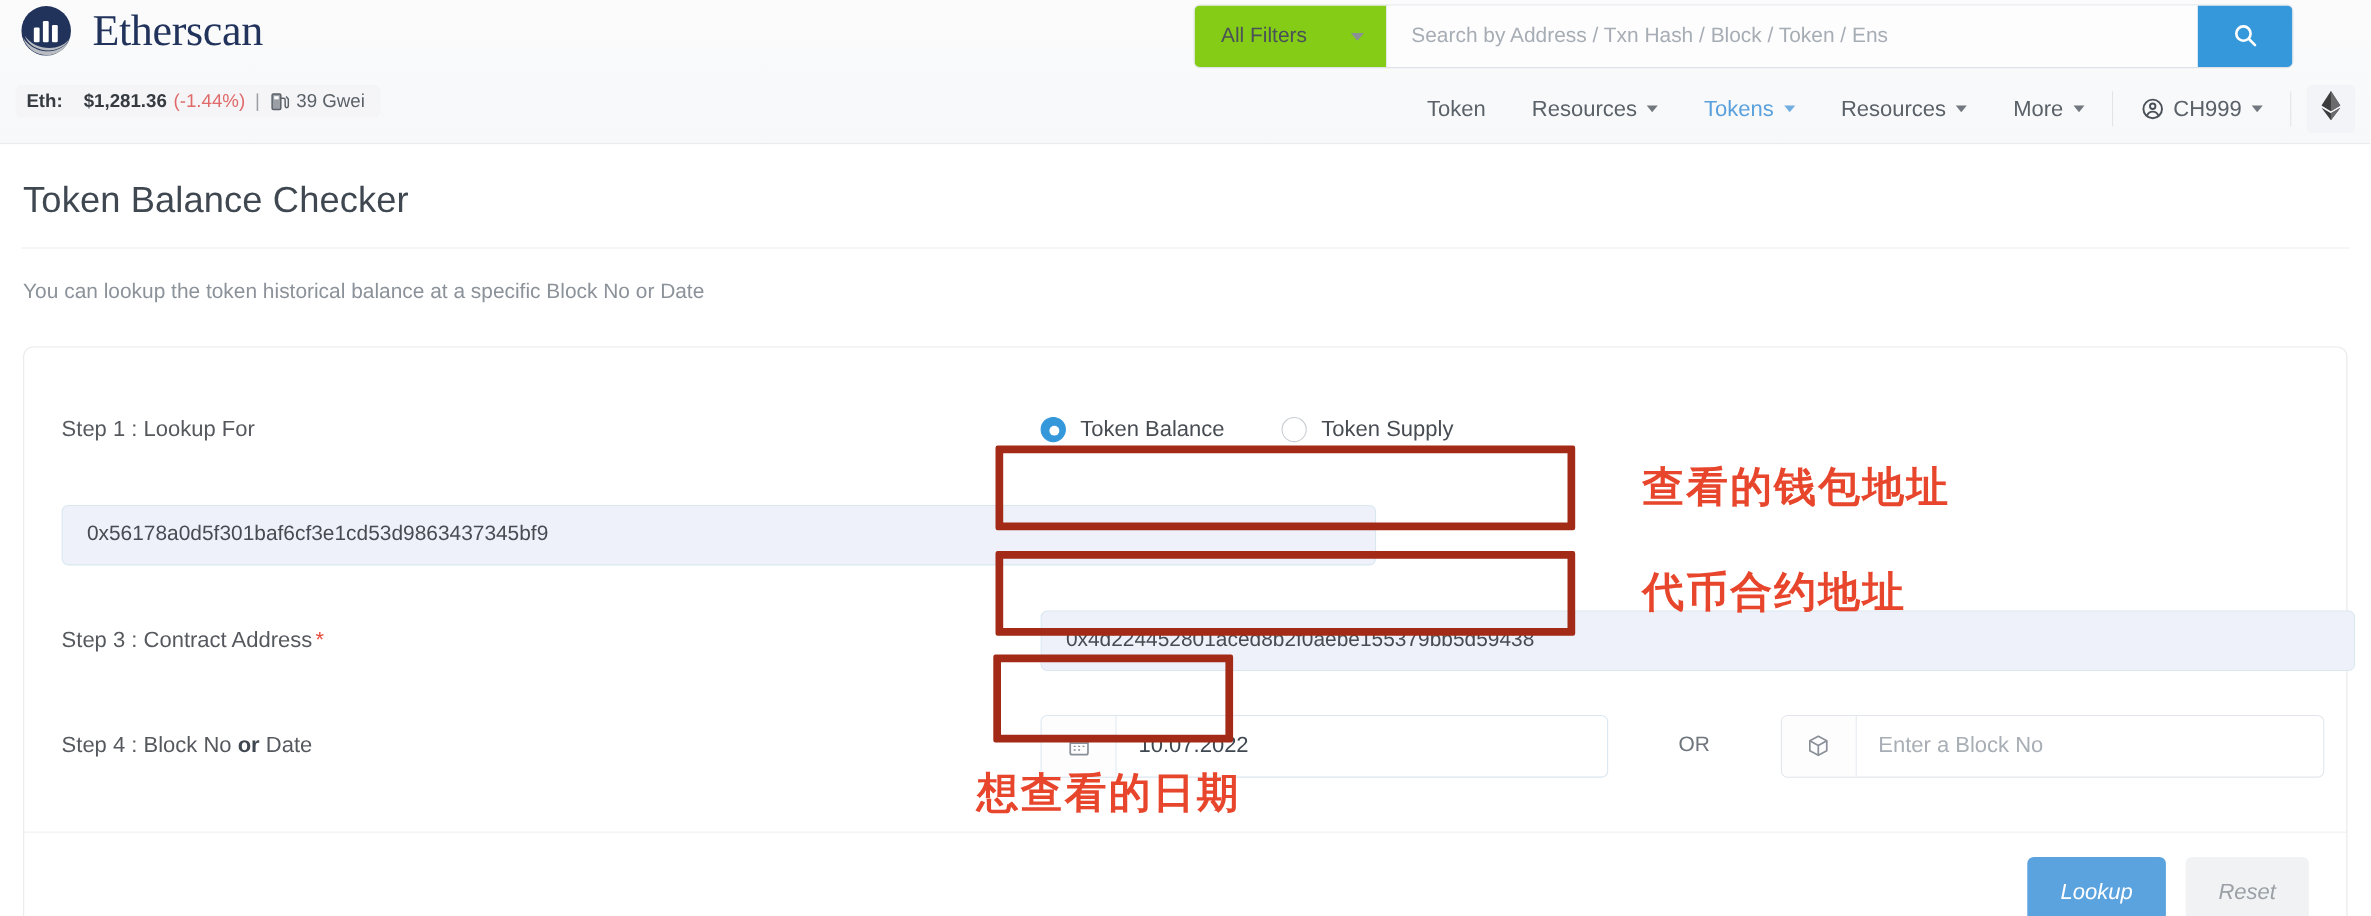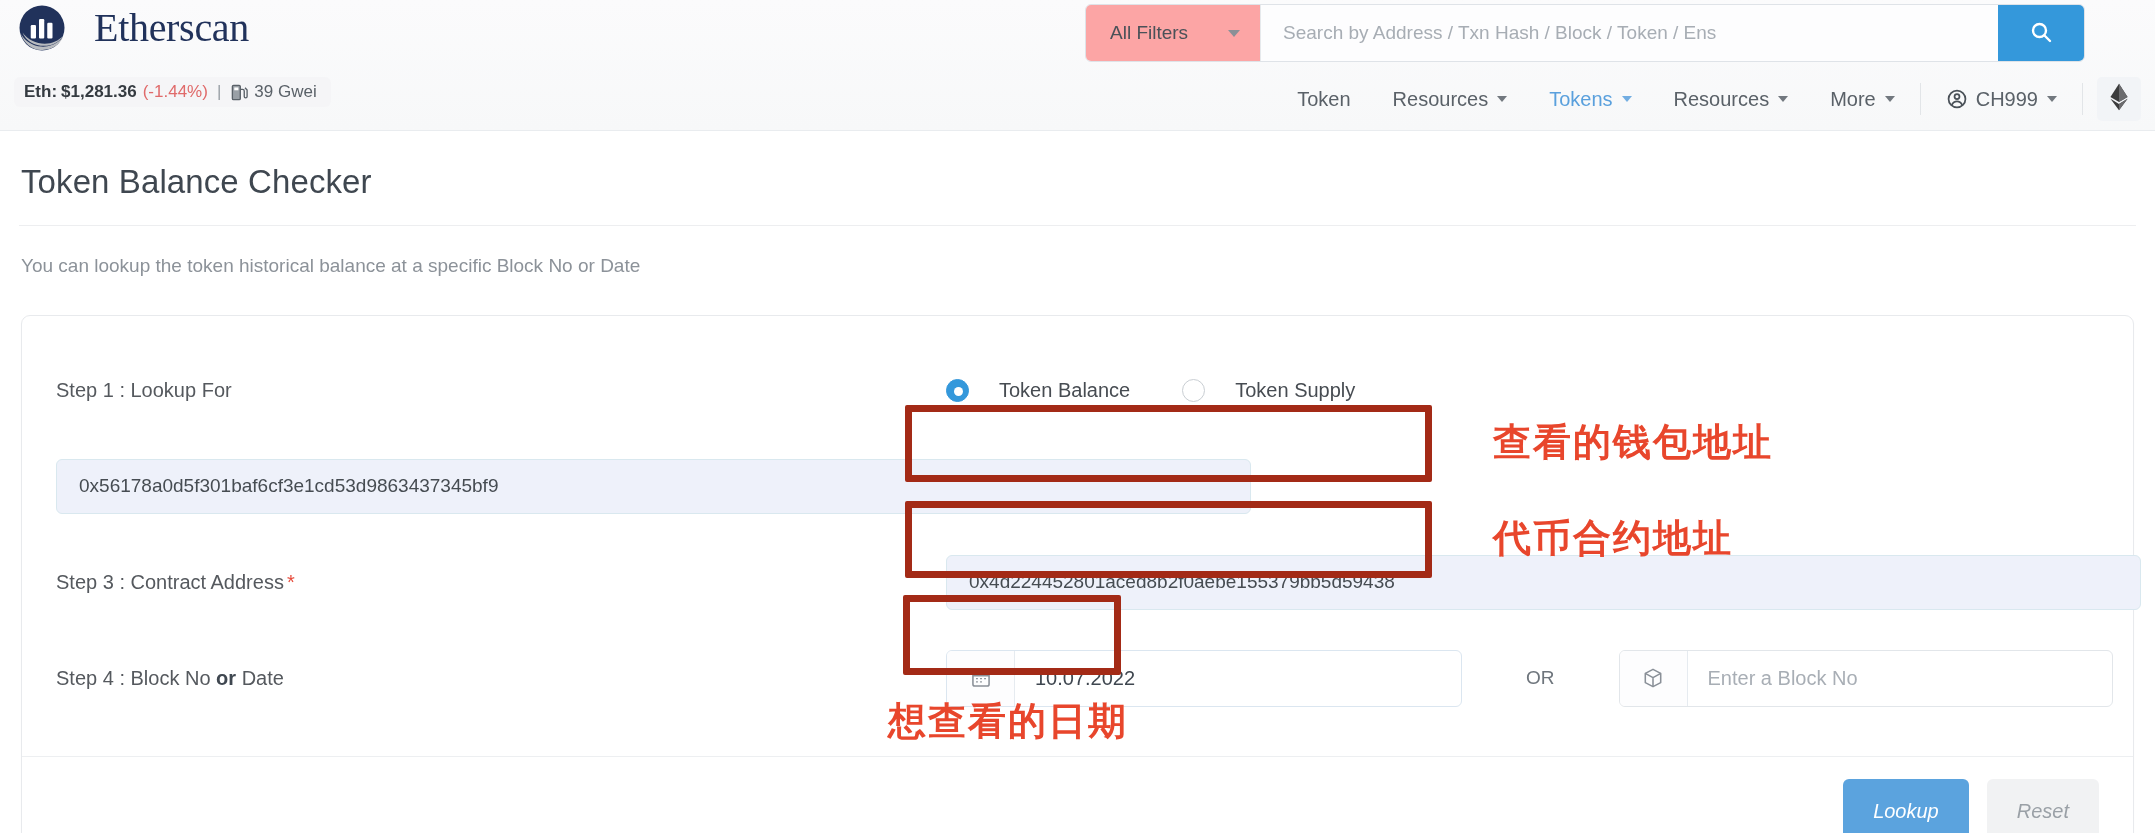--- a/index.html
+++ b/index.html
@@ -23,21 +23,21 @@
     border-bottom: 1px solid #e9ecef;
   }
 
   
   .brand {
     position: absolute;
     left: 18px;
     top: 4px;
     display: flex;
     align-items: center;
-    gap: 28px;
+    gap: 18px;
     text-decoration: none;
   }
   .brand-logo {
     width: 48px; height: 48px;
     flex: 0 0 48px;
   }
   .brand-text {
     font-family: "Liberation Serif", "DejaVu Serif", serif;
     font-size: 40px;
     font-weight: 400;
@@ -55,21 +55,21 @@
     padding: 0 14px 0 10px;
     display: flex;
     align-items: center;
     border-radius: 6px;
     background: #f5f5f7;
     font-size: 17px;
     color: #3f4750;
     white-space: nowrap;
   }
   .ethpill .lbl { font-weight: 700; color: #353b41; }
-  .ethpill .price { font-weight: 700; color: #353b41; margin-left: 4px; }
+  .ethpill .price { font-weight: 700; color: #353b41; margin-left: 19px; }
   .ethpill .chg { color: #e06a6a; margin-left: 6px; }
   .ethpill .sep { color: #9aa0a6; margin: 0 9px; }
   .ethpill .gasicon { margin-right: 5px; display:inline-flex; }
   .ethpill .gwei { color: #5a6168; }
 
   
   .searchgroup {
     position: absolute;
     left: 1085px;
     top: 4px;
@@ -82,21 +82,21 @@
     background: #fcfcfd;
   }
   .filter-btn {
     width: 175px;
     display: flex;
     align-items: center;
     justify-content: space-between;
     padding: 0 20px 0 24px;
     font-size: 19px;
     color: #4a5158;
-    background: #fca5a5;
+    background: #84cc16;
     border-right: 1px solid #e6e9ec;
     cursor: pointer;
     white-space: nowrap;
   }
   .caret-sm {
     width: 0; height: 0;
     border-left: 6px solid transparent;
     border-right: 6px solid transparent;
     border-top: 7px solid #8a9097;
     margin-left: 12px;
@@ -222,21 +222,21 @@
     flex: 1;
     display: flex;
     align-items: center;
     position: relative;
   }
 
   
   .radio-wrap {
     display: flex;
     align-items: center;
-    gap: 30px;
+    gap: 13px;
     margin-right: 52px;
     cursor: pointer;
   }
   .radio {
     width: 23px; height: 23px;
     border-radius: 50%;
     border: 1px solid #c9ced3;
     background: #fff;
     position: relative;
     flex: 0 0 23px;

